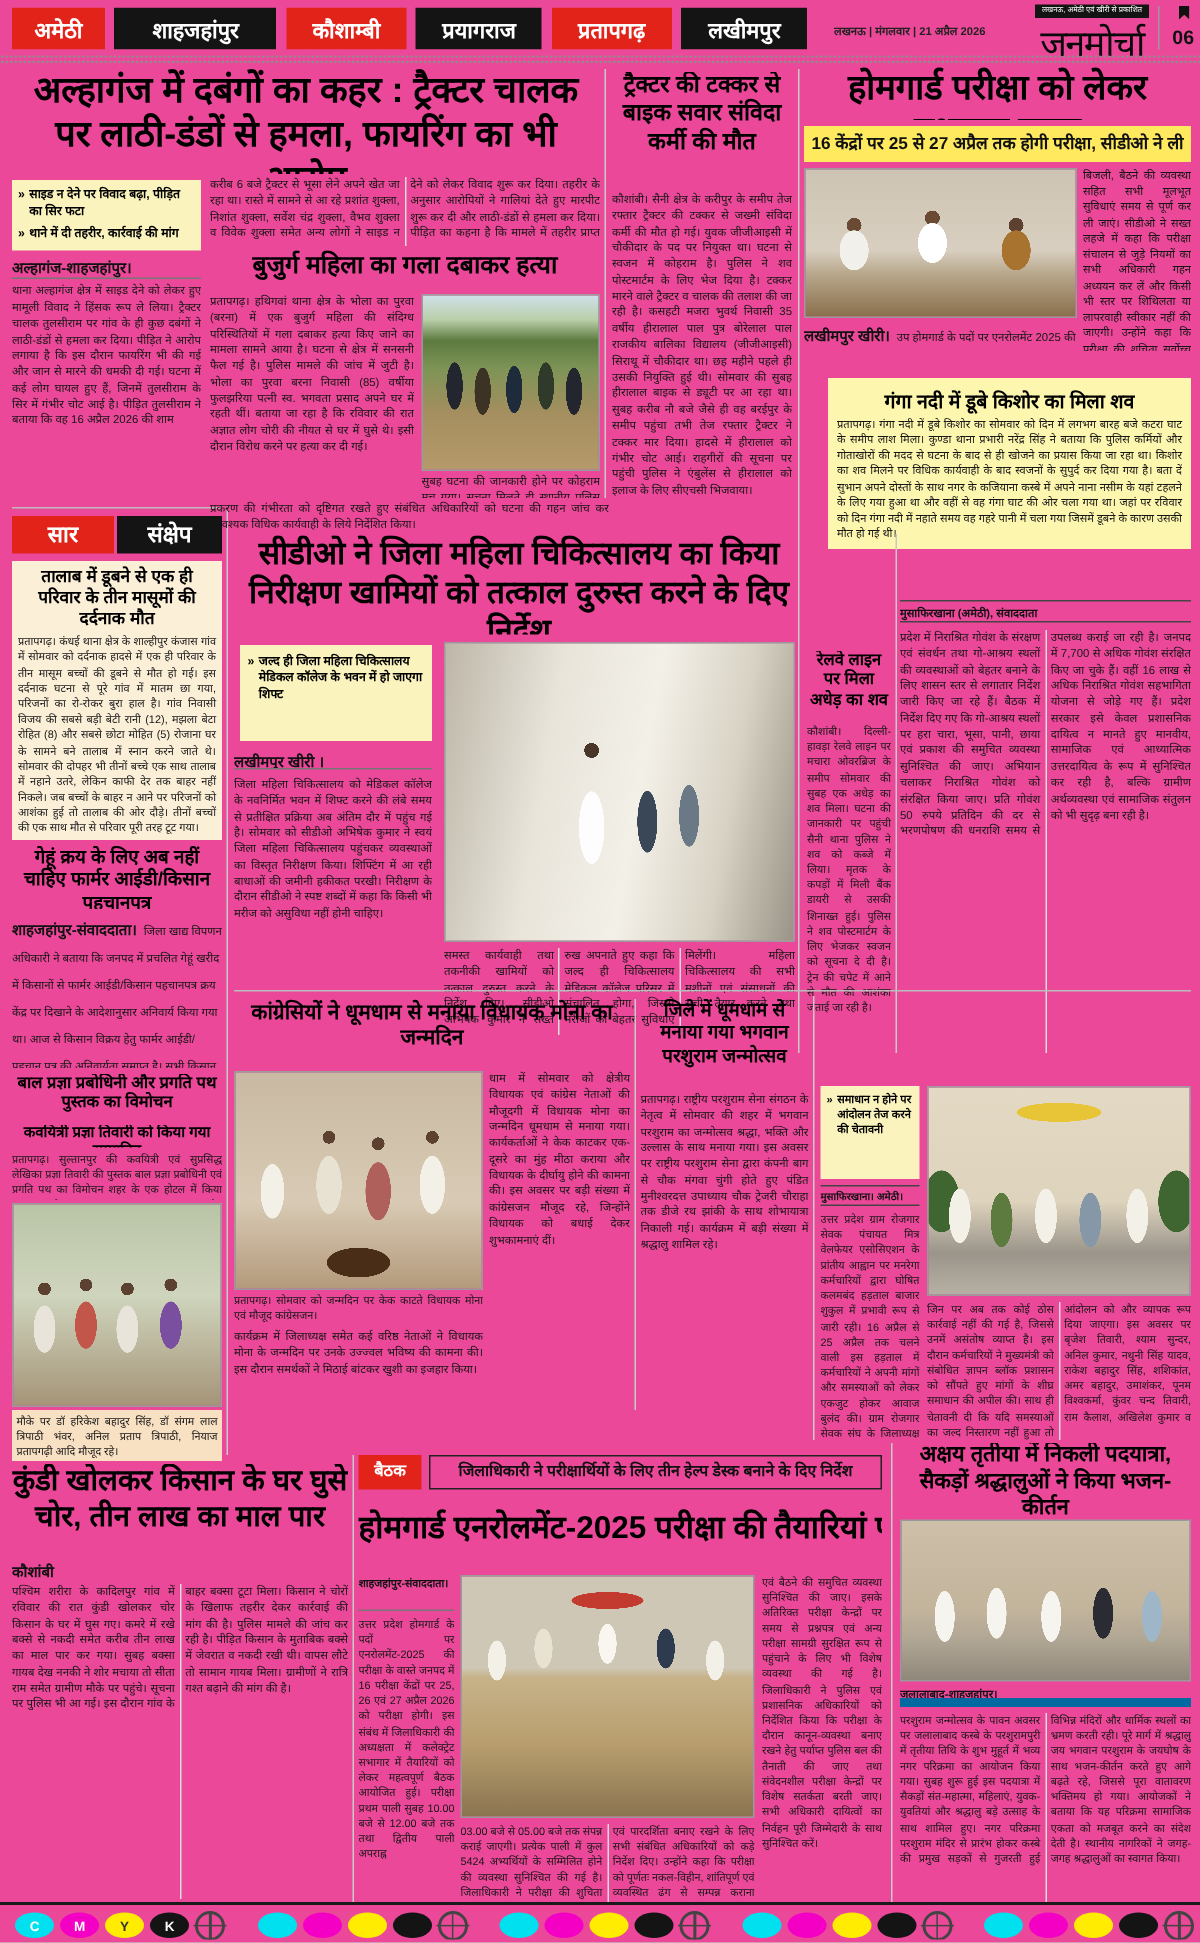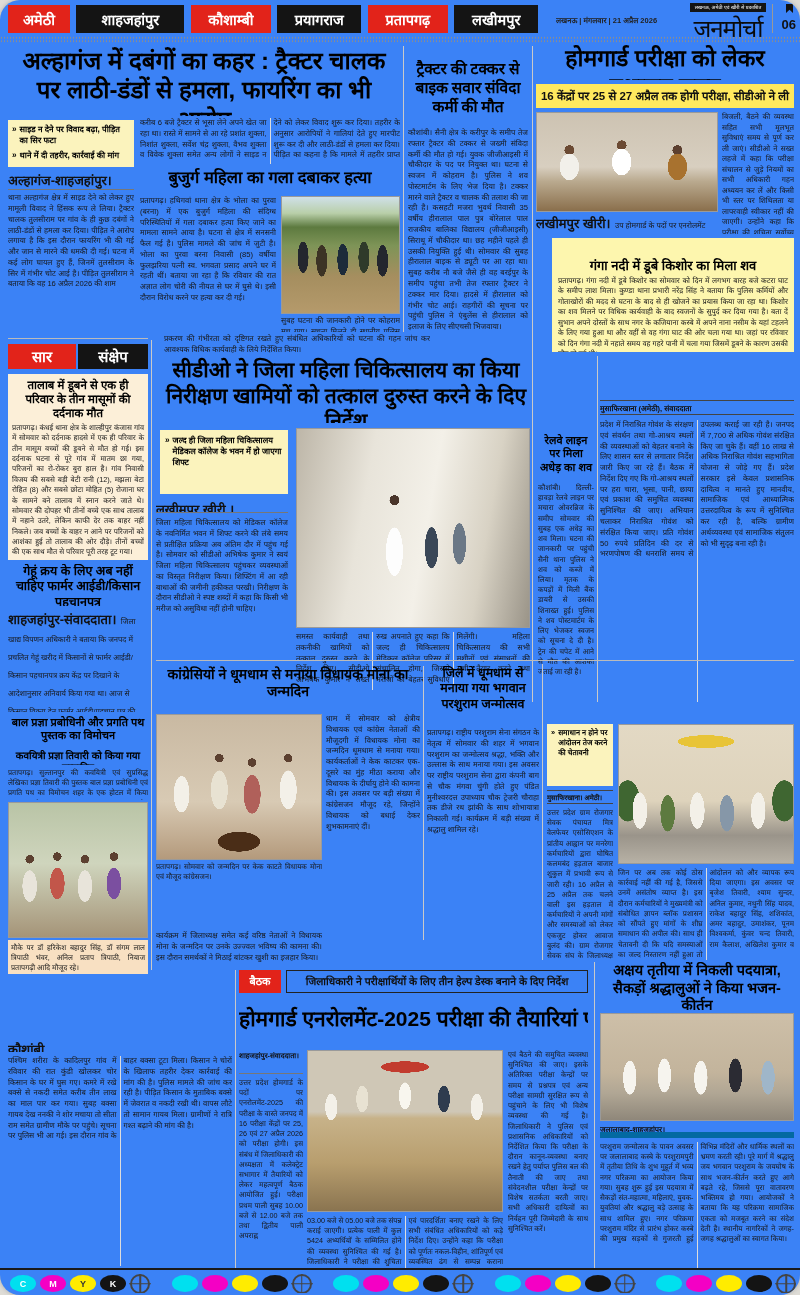--- a/index.html
+++ b/index.html
@@ -1,20 +1,20 @@
 <!DOCTYPE html>
 <html><head>
 <meta charset="utf-8">
 <style>
   html,body{margin:0;padding:0;background:#dedcd6;font-family:"Liberation Sans",sans-serif;}
-  #paper{position:relative;width:800px;height:1295px;background:#3b82f6;margin:0 auto;overflow:hidden;box-shadow:0 0 4px #aaa;border-radius:20px;}
+  #paper{position:relative;width:800px;height:1295px;background:#ec4899;margin:0 auto;overflow:hidden;box-shadow:0 0 4px #aaa;}
   .b{position:absolute;box-sizing:border-box;overflow:hidden;}
   .hl{font-weight:800;color:#000;text-align:center;line-height:1.22;}
   .bt{font-size:7.6px;line-height:1.42;text-align:justify;color:#161616;}
-  .dl{font-weight:700;font-size:13px;color:#111;}
+  .dl{font-weight:700;font-size:10px;color:#111;}
   .c2{column-count:2;column-gap:7px;column-rule:1px solid #dcdcdc;}
   .c3{column-count:3;column-gap:7px;column-rule:1px solid #dcdcdc;}
   .citybox{display:inline-block;color:#fff;font-weight:800;font-size:14.5px;text-align:center;padding:4px 0;margin-right:2px;vertical-align:top;}
   .red{background:#e2231a;} .blk{background:#141414;}
   .bulletrow{display:flex;gap:3px;font-size:8.2px;font-weight:700;line-height:1.35;margin-bottom:4px;text-align:left;}
   .bulletrow .mk{font-weight:900;}
   .pale{background:#fbf3bd;}
   .cream{background:#fcefd8;}
   .peach{background:#f8e0c2;}
   .photo{border:1px solid #9a9a9a;}
@@ -75,42 +75,42 @@
       radial-gradient(ellipse 9px 26px at 18% 52%,#23262e 60%,transparent 61%),
       radial-gradient(ellipse 9px 26px at 34% 55%,#3c3325 60%,transparent 61%),
       radial-gradient(ellipse 9px 26px at 52% 54%,#1d2b3a 60%,transparent 61%),
       radial-gradient(ellipse 9px 26px at 70% 52%,#2f3a2a 60%,transparent 61%),
       radial-gradient(ellipse 9px 26px at 86% 55%,#23262e 60%,transparent 61%),
       linear-gradient(180deg,#cfe0e8 0%,#b9cfa9 14%,#5d7a3f 26%,#7e9457 42%,#a58e5f 68%,#b59a6b 100%);"></div>
   <div class="b bt" style="left:281px;top:316px;width:119px;height:16px;">सुबह घटना की जानकारी होने पर कोहराम मच गया। सूचना मिलते ही स्थानीय पुलिस मौके पर पहुंची और शव पोस्टमार्टम के लिए भेज दिया गया।</div>
 
   <div class="b vr" style="left:403px;top:46px;height:286px;"></div>
 
-  <div class="b hl" style="left:408px;top:60px;width:120px;height:76px;font-size:15.5px;font-family:Liberation Serif, serif;">ट्रैक्टर की टक्कर से बाइक सवार संविदा कर्मी की मौत</div>
+  <div class="b hl" style="left:408px;top:48px;width:120px;height:76px;font-size:15.5px;">ट्रैक्टर की टक्कर से बाइक सवार संविदा कर्मी की मौत</div>
   <div class="b bt" style="left:408px;top:128px;width:120px;height:204px;">कौशांबी। सैनी क्षेत्र के करीपुर के समीप तेज रफ्तार ट्रैक्टर की टक्कर से जख्मी संविदा कर्मी की मौत हो गई। युवक जीजीआइसी में चौकीदार के पद पर नियुक्त था। घटना से स्वजन में कोहराम है। पुलिस ने शव पोस्टमार्टम के लिए भेज दिया है। टक्कर मारने वाले ट्रैक्टर व चालक की तलाश की जा रही है। कसहटी मजरा भुवर्थ निवासी 35 वर्षीय हीरालाल पाल पुत्र बोरेलाल पाल राजकीय बालिका विद्यालय (जीजीआइसी) सिराथू में चौकीदार था। छह महीने पहले ही उसकी नियुक्ति हुई थी। सोमवार की सुबह हीरालाल बाइक से ड्यूटी पर आ रहा था। सुबह करीब नौ बजे जैसे ही वह बरईपुर के समीप पहुंचा तभी तेज रफ्तार ट्रैक्टर ने टक्कर मार दिया। हादसे में हीरालाल को गंभीर चोट आई। राहगीरों की सूचना पर पहुंची पुलिस ने एंबुलेंस से हीरालाल को इलाज के लिए सीएचसी भिजवाया।</div>
 
   <div class="b vr" style="left:532px;top:46px;height:656px;"></div>
 
   <div class="b hl" style="left:536px;top:44px;width:258px;height:36px;font-size:23px;">होमगार्ड परीक्षा को लेकर प्रशासन सख्त</div>
   <div class="b" style="left:536px;top:84px;width:258px;height:24px;background:#ffe95e;font-size:11.5px;font-weight:800;text-align:center;line-height:24px;color:#111;">16 केंद्रों पर 25 से 27 अप्रैल तक होगी परीक्षा, सीडीओ ने ली बैठक</div>
   <div class="b photo" style="left:536px;top:112px;width:182px;height:100px;background:
       radial-gradient(ellipse 16px 22px at 18% 55%,#f2f0ea 60%,transparent 61%),
       radial-gradient(ellipse 16px 22px at 47% 50%,#ffffff 60%,transparent 61%),
       radial-gradient(ellipse 16px 22px at 78% 55%,#a8722f 60%,transparent 61%),
       radial-gradient(circle 7px at 18% 38%,#6b4a33 70%,transparent 71%),
       radial-gradient(circle 7px at 47% 33%,#6b4a33 70%,transparent 71%),
       radial-gradient(circle 7px at 78% 38%,#5c4030 70%,transparent 71%),
       linear-gradient(180deg,#cdc3b2 0%,#d8cfc0 55%,#b9a98e 70%,#8a6f4c 100%);"></div>
   <div class="b bt" style="left:722px;top:112px;width:72px;height:122px;font-size:7.4px;">बिजली, बैठने की व्यवस्था सहित सभी मूलभूत सुविधाएं समय से पूर्ण कर ली जाएं। सीडीओ ने सख्त लहजे में कहा कि परीक्षा संचालन से जुड़े नियमों का सभी अधिकारी गहन अध्ययन कर लें और किसी भी स्तर पर शिथिलता या लापरवाही स्वीकार नहीं की जाएगी। उन्होंने कहा कि परीक्षा की शुचिता सर्वोच्च प्राथमिकता है और इसमें किसी भी प्रकार की चूक पर कठोर कार्रवाई की जाएगी।</div>
   <div class="b" style="left:536px;top:214px;width:182px;height:20px;">
     <span class="dl">लखीमपुर खीरी।</span>
     <span class="bt">उप होमगार्ड के पदों पर एनरोलमेंट 2025 की परीक्षा जनपद के 16 केंद्रों पर 25, 26 एवं 27 अप्रैल को दो-दो पालियों में आयोजित होगी। परीक्षा को शांतिपूर्ण, नकलविहीन संपन्न कराने के लिए प्रशासन पूरी तरह सतर्क है। इसी क्रम में सोमवार को अटल सभागार में सीडीओ अभिषेक कुमार की अध्यक्षता में बैठक की गई, जिसमें परीक्षा की तैयारियों की विस्तृत समीक्षा की गई।</span>
   </div>
 
-  <div class="b" style="left:552px;top:238px;width:242px;height:114px;background:#fdf6ae;padding:20px 6px;">
+  <div class="b" style="left:552px;top:252px;width:242px;height:114px;background:#fdf6ae;padding:8px 6px;">
     <div class="hl" style="font-size:13px;margin-bottom:2px;">गंगा नदी में डूबे किशोर का मिला शव</div>
     <div class="bt" style="font-size:7.4px;">प्रतापगढ़। गंगा नदी में डूबे किशोर का सोमवार को दिन में लगभग बारह बजे कटरा घाट के समीप लाश मिला। कुण्डा थाना प्रभारी नरेंद्र सिंह ने बताया कि पुलिस कर्मियों और गोताखोरों की मदद से घटना के बाद से ही खोजने का प्रयास किया जा रहा था। किशोर का शव मिलने पर विधिक कार्यवाही के बाद स्वजनों के सुपुर्द कर दिया गया है। बता दें सुभान अपने दोस्तों के साथ नगर के कजियाना कस्बे में अपने नाना नसीम के यहां टहलने के लिए गया हुआ था और वहीं से वह गंगा घाट की ओर चला गया था। जहां पर रविवार को दिन गंगा नदी में नहाते समय वह गहरे पानी में चला गया जिसमें डूबने के कारण उसकी मौत हो गई थी।</div>
   </div>
 
   <div class="b dl dlbar" style="left:600px;top:400px;width:194px;height:15px;font-size:7.5px;">मुसाफिरखाना (अमेठी), संवाददाता</div>
   <div class="b bt c2" style="left:600px;top:420px;width:194px;height:282px;">प्रदेश में निराश्रित गोवंश के संरक्षण एवं संवर्धन तथा गो-आश्रय स्थलों की व्यवस्थाओं को बेहतर बनाने के लिए शासन स्तर से लगातार निर्देश जारी किए जा रहे हैं। बैठक में निर्देश दिए गए कि गो-आश्रय स्थलों पर हरा चारा, भूसा, पानी, छाया एवं प्रकाश की समुचित व्यवस्था सुनिश्चित की जाए। अभियान चलाकर निराश्रित गोवंश को संरक्षित किया जाए। प्रति गोवंश 50 रुपये प्रतिदिन की दर से भरणपोषण की धनराशि समय से उपलब्ध कराई जा रही है। जनपद में 7,700 से अधिक गोवंश संरक्षित किए जा चुके हैं। वहीं 16 लाख से अधिक निराश्रित गोवंश सहभागिता योजना से जोड़े गए हैं। प्रदेश सरकार इसे केवल प्रशासनिक दायित्व न मानते हुए मानवीय, सामाजिक एवं आध्यात्मिक उत्तरदायित्व के रूप में सुनिश्चित कर रही है, बल्कि ग्रामीण अर्थव्यवस्था एवं सामाजिक संतुलन को भी सुदृढ़ बना रही है।</div>
 
   <div class="b vr" style="left:597px;top:356px;height:346px;"></div>
   <div class="b hl" style="left:538px;top:434px;width:56px;height:46px;font-size:11px;">रेलवे लाइन पर मिला अधेड़ का शव</div>
   <div class="b bt" style="left:538px;top:483px;width:56px;height:219px;font-size:7.2px;">कौशांबी। दिल्ली-हावड़ा रेलवे लाइन पर मचारा ओवरब्रिज के समीप सोमवार की सुबह एक अधेड़ का शव मिला। घटना की जानकारी पर पहुंची सैनी थाना पुलिस ने शव को कब्जे में लिया। मृतक के कपड़ों में मिली बैंक डायरी से उसकी शिनाख्त हुई। पुलिस ने शव पोस्टमार्टम के लिए भेजकर स्वजन को सूचना दे दी है। ट्रेन की चपेट में आने से मौत की आशंका जताई जा रही है।</div>
@@ -140,21 +140,21 @@
       radial-gradient(ellipse 12px 26px at 76% 60%,#7b4fa0 60%,transparent 61%),
       radial-gradient(circle 6px at 15% 42%,#5c4030 70%,transparent 71%),
       radial-gradient(circle 6px at 35% 40%,#5c4030 70%,transparent 71%),
       radial-gradient(circle 6px at 55% 42%,#5c4030 70%,transparent 71%),
       radial-gradient(circle 6px at 76% 40%,#5c4030 70%,transparent 71%),
       linear-gradient(180deg,#b9c4a6 0%,#cfd5bd 45%,#a59478 100%);"></div>
   <div class="b peach bt" style="left:8px;top:940px;width:140px;height:34px;padding:3px;font-size:7.2px;">मौके पर डॉ हरिकेश बहादुर सिंह, डॉ संगम लाल त्रिपाठी भंवर, अनिल प्रताप त्रिपाठी, नियाज प्रतापगढ़ी आदि मौजूद रहे।</div>
 
   <div class="b vr" style="left:151px;top:340px;height:630px;"></div>
 
-  <div class="b bt" style="left:164px;top:334px;width:266px;height:20px;">प्रकरण की गंभीरता को दृष्टिगत रखते हुए संबंधित अधिकारियों को घटना की गहन जांच कर आवश्यक विधिक कार्यवाही के लिये निर्देशित किया।</div>
+  <div class="b bt" style="left:140px;top:334px;width:266px;height:20px;">प्रकरण की गंभीरता को दृष्टिगत रखते हुए संबंधित अधिकारियों को घटना की गहन जांच कर आवश्यक विधिक कार्यवाही के लिये निर्देशित किया।</div>
   <div class="b hl" style="left:156px;top:357px;width:380px;height:66px;font-size:21px;">सीडीओ ने जिला महिला चिकित्सालय का किया निरीक्षण खामियों को तत्काल दुरुस्त करने के दिए निर्देश</div>
   <div class="b pale" style="left:160px;top:430px;width:128px;height:64px;padding:5px;">
     <div class="bulletrow">
         <span class="mk">»</span>
         <span>जल्द ही जिला महिला चिकित्सालय मेडिकल कॉलेज के भवन में हो जाएगा शिफ्ट</span>
       </div>
   </div>
   <div class="b dl" style="left:156px;top:500px;width:132px;height:13px;border-bottom:1px solid #777;">लखीमपुर खीरी ।</div>
   <div class="b bt" style="left:156px;top:518px;width:132px;height:172px;">जिला महिला चिकित्सालय को मेडिकल कॉलेज के नवनिर्मित भवन में शिफ्ट करने की लंबे समय से प्रतीक्षित प्रक्रिया अब अंतिम दौर में पहुंच गई है। सोमवार को सीडीओ अभिषेक कुमार ने स्वयं जिला महिला चिकित्सालय पहुंचकर व्यवस्थाओं का विस्तृत निरीक्षण किया। शिफ्टिंग में आ रही बाधाओं की जमीनी हकीकत परखी। निरीक्षण के दौरान सीडीओ ने स्पष्ट शब्दों में कहा कि किसी भी मरीज को असुविधा नहीं होनी चाहिए।</div>
   <div class="b photo" style="left:296px;top:428px;width:234px;height:200px;background:
@@ -173,21 +173,21 @@
       radial-gradient(ellipse 30px 14px at 50% 88%,#4a2d17 70%,transparent 71%),
       radial-gradient(ellipse 13px 30px at 15% 55%,#f3f0e8 60%,transparent 61%),
       radial-gradient(ellipse 14px 32px at 38% 52%,#e8e2d2 60%,transparent 61%),
       radial-gradient(ellipse 14px 32px at 58% 55%,#b0605a 60%,transparent 61%),
       radial-gradient(ellipse 14px 32px at 80% 52%,#f3f0e8 60%,transparent 61%),
       radial-gradient(circle 6px at 38% 30%,#5c4030 70%,transparent 71%),
       radial-gradient(circle 6px at 58% 33%,#5c4030 70%,transparent 71%),
       radial-gradient(circle 6px at 80% 30%,#5c4030 70%,transparent 71%),
       linear-gradient(180deg,#c9b9a2 0%,#d8cab4 60%,#b49a7c 100%);"></div>
   <div class="b bt" style="left:156px;top:862px;width:166px;height:22px;font-size:7.2px;">प्रतापगढ़। सोमवार को जन्मदिन पर केक काटते विधायक मोना एवं मौजूद कांग्रेसजन।</div>
-  <div class="b bt" style="left:156px;top:931px;width:166px;height:54px;">कार्यक्रम में जिलाध्यक्ष समेत कई वरिष्ठ नेताओं ने विधायक मोना के जन्मदिन पर उनके उज्ज्वल भविष्य की कामना की। इस दौरान समर्थकों ने मिठाई बांटकर खुशी का इजहार किया।</div>
+  <div class="b bt" style="left:156px;top:886px;width:166px;height:54px;">कार्यक्रम में जिलाध्यक्ष समेत कई वरिष्ठ नेताओं ने विधायक मोना के जन्मदिन पर उनके उज्ज्वल भविष्य की कामना की। इस दौरान समर्थकों ने मिठाई बांटकर खुशी का इजहार किया।</div>
   <div class="b bt" style="left:326px;top:714px;width:94px;height:226px;">धाम में सोमवार को क्षेत्रीय विधायक एवं कांग्रेस नेताओं की मौजूदगी में विधायक मोना का जन्मदिन धूमधाम से मनाया गया। कार्यकर्ताओं ने केक काटकर एक-दूसरे का मुंह मीठा कराया और विधायक के दीर्घायु होने की कामना की। इस अवसर पर बड़ी संख्या में कांग्रेसजन मौजूद रहे, जिन्होंने विधायक को बधाई देकर शुभकामनाएं दीं।</div>
 
   <div class="b vr" style="left:423px;top:666px;height:274px;"></div>
   <div class="b hl" style="left:427px;top:666px;width:112px;height:58px;font-size:12.5px;">जिले में धूमधाम से मनाया गया भगवान परशुराम जन्मोत्सव</div>
   <div class="b bt" style="left:427px;top:728px;width:112px;height:212px;">प्रतापगढ़। राष्ट्रीय परशुराम सेना संगठन के नेतृत्व में सोमवार की शहर में भगवान परशुराम का जन्मोत्सव श्रद्धा, भक्ति और उल्लास के साथ मनाया गया। इस अवसर पर राष्ट्रीय परशुराम सेना द्वारा कंपनी बाग से चौक मंगवा चुंगी होते हुए पंडित मुनीश्वरदत्त उपाध्याय चौक ट्रेजरी चौराहा तक डीजे रथ झांकी के साथ शोभायात्रा निकाली गई। कार्यक्रम में बड़ी संख्या में श्रद्धालु शामिल रहे।</div>
 
   <div class="b vr" style="left:542px;top:664px;height:296px;"></div>
   <div class="b pale" style="left:547px;top:724px;width:66px;height:62px;padding:4px;">
     <div class="bulletrow" style="font-size:7.4px;">
         <span class="mk">»</span>
@@ -201,20 +201,21 @@
       radial-gradient(ellipse 12px 30px at 12% 62%,#f3f0e8 60%,transparent 61%),
       radial-gradient(ellipse 12px 30px at 28% 64%,#5d7a3f 60%,transparent 61%),
       radial-gradient(ellipse 12px 30px at 45% 62%,#f3f0e8 60%,transparent 61%),
       radial-gradient(ellipse 12px 30px at 62% 64%,#8697a8 60%,transparent 61%),
       radial-gradient(ellipse 12px 30px at 80% 62%,#f3f0e8 60%,transparent 61%),
       radial-gradient(ellipse 20px 34px at 5% 55%,#3f6631 60%,transparent 61%),
       radial-gradient(ellipse 20px 34px at 95% 55%,#3f6631 60%,transparent 61%),
       linear-gradient(180deg,#e3d9c4 0%,#ded3bc 55%,#9a948a 80%,#b7b1a5 100%);"></div>
   <div class="b bt c2" style="left:618px;top:868px;width:176px;height:92px;font-size:7.2px;">जिन पर अब तक कोई ठोस कार्रवाई नहीं की गई है, जिससे उनमें असंतोष व्याप्त है। इस दौरान कर्मचारियों ने मुख्यमंत्री को संबोधित ज्ञापन ब्लॉक प्रशासन को सौंपते हुए मांगों के शीघ्र समाधान की अपील की। साथ ही चेतावनी दी कि यदि समस्याओं का जल्द निस्तारण नहीं हुआ तो आंदोलन को और व्यापक रूप दिया जाएगा। इस अवसर पर बृजेश तिवारी, श्याम सुन्दर, अनिल कुमार, नथुनी सिंह यादव, राकेश बहादुर सिंह, शशिकांत, अमर बहादुर, उमाशंकर, पूनम विश्वकर्मा, कुंवर चन्द तिवारी, राम कैलाश, अखिलेश कुमार व मुकेश शुक्ला सहित बड़ी संख्या में मनरेगा कर्मचारी मौजूद रहे।</div>
 
+  <div class="b hl" style="left:8px;top:976px;width:224px;height:58px;font-size:19.5px;">कुंडी खोलकर किसान के घर घुसे चोर, तीन लाख का माल पार</div>
   <div class="b dl" style="left:8px;top:1040px;width:80px;height:12px;">कौशांबी</div>
   <div class="b bt c2" style="left:8px;top:1056px;width:224px;height:210px;">पश्चिम शरीरा के कादिलपुर गांव में रविवार की रात कुंडी खोलकर चोर किसान के घर में घुस गए। कमरे में रखे बक्से से नकदी समेत करीब तीन लाख का माल पार कर गया। सुबह बक्सा गायब देख ननकी ने शोर मचाया तो सीता राम समेत ग्रामीण मौके पर पहुंचे। सूचना पर पुलिस भी आ गई। इस दौरान गांव के बाहर बक्सा टूटा मिला। किसान ने चोरों के खिलाफ तहरीर देकर कार्रवाई की मांग की है। पुलिस मामले की जांच कर रही है। पीड़ित किसान के मुताबिक बक्से में जेवरात व नकदी रखी थी। वापस लौटे तो सामान गायब मिला। ग्रामीणों ने रात्रि गश्त बढ़ाने की मांग की है।</div>
 
   <div class="b vr" style="left:235px;top:970px;height:298px;"></div>
 
   <div class="b red" style="left:239px;top:970px;width:42px;height:23px;color:#fff;font-weight:800;font-size:11px;text-align:center;line-height:23px;">बैठक</div>
   <div class="b" style="left:286px;top:970px;width:302px;height:23px;border:1.5px solid #222;font-size:10.5px;font-weight:800;text-align:center;line-height:21px;color:#111;">जिलाधिकारी ने परीक्षार्थियों के लिए तीन हेल्प डेस्क बनाने के दिए निर्देश</div>
   <div class="b hl" style="left:239px;top:997px;width:349px;height:46px;font-size:21px;line-height:44px;white-space:nowrap;">होमगार्ड एनरोलमेंट-2025 परीक्षा की तैयारियां पूर्ण</div>
   <div class="b dl" style="left:239px;top:1050px;width:64px;height:24px;border-bottom:1px solid #777;font-size:7.2px;">शाहजहांपुर-संवाददाता।</div>
   <div class="b bt" style="left:239px;top:1078px;width:64px;height:190px;font-size:7.2px;">उत्तर प्रदेश होमगार्ड के पदों पर एनरोलमेंट-2025 की परीक्षा के वास्ते जनपद में 16 परीक्षा केंद्रों पर 25, 26 एवं 27 अप्रैल 2026 को परीक्षा होगी। इस संबंध में जिलाधिकारी की अध्यक्षता में कलेक्ट्रेट सभागार में तैयारियों को लेकर महत्वपूर्ण बैठक आयोजित हुई। परीक्षा प्रथम पाली सुबह 10.00 बजे से 12.00 बजे तक तथा द्वितीय पाली अपराह्न</div>

